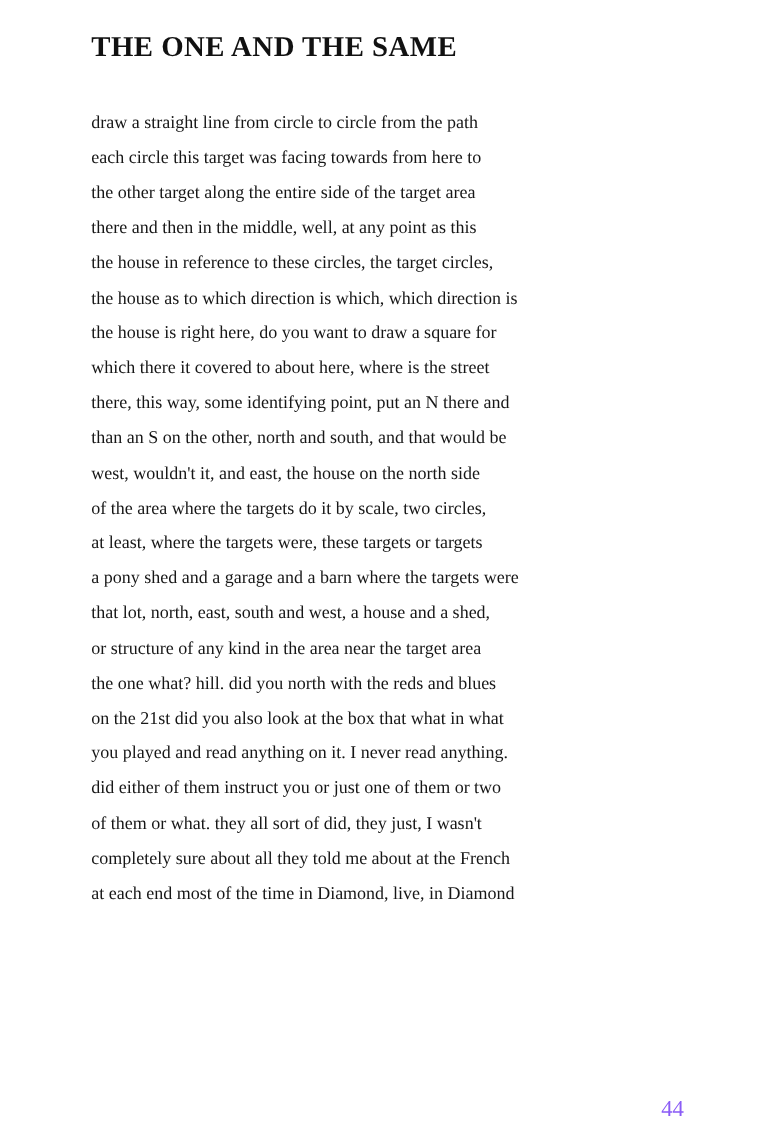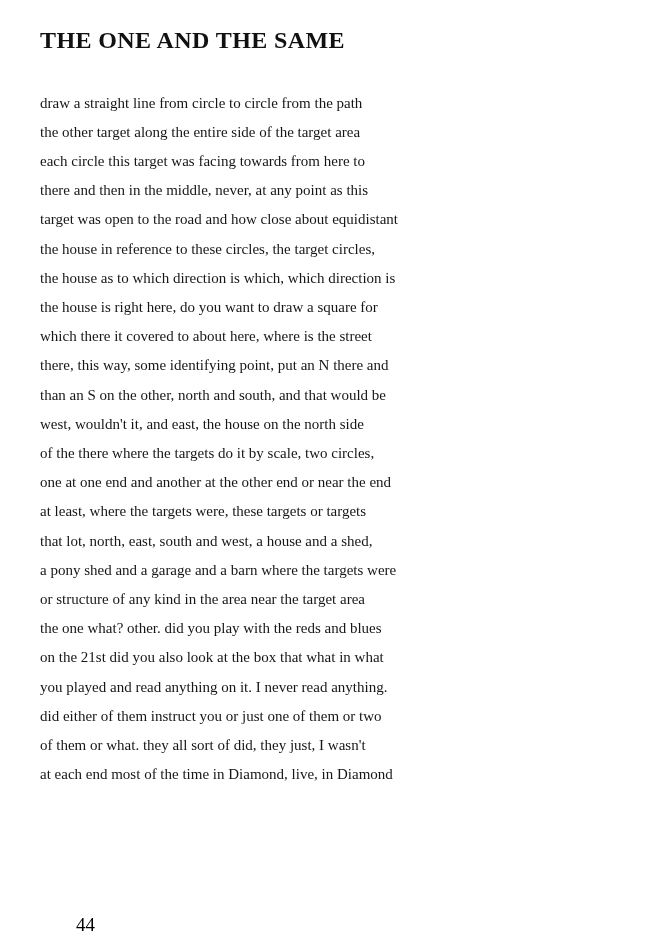--- a/index.html
+++ b/index.html
@@ -11,21 +11,21 @@
     position: relative;
     width: 650px;
     height: 950px;
     background: #ffffff;
     font-family: "Liberation Serif", serif;
     color: #161616;
     overflow: hidden;
     box-sizing: border-box;
   }
   .content {
-    padding: 27px 76px 0 40px;
+    padding: 27px 76px 0 76px;
   }
   .title {
     margin: 0;
     font-size: 24px;
     font-weight: bold;
     letter-spacing: 0.4px;
     line-height: 1.15;
     color: #111111;
   }
   .poem {
@@ -35,52 +35,51 @@
     color: #161616;
   }
   .poem-line {
     white-space: nowrap;
   }
   .page-number {
     position: absolute;
     left: 76px;
     right: 80px;
     bottom: 14px;
-    text-align: left;
+    text-align: right;
     font-size: 19px;
-    color: #000000;
+    color: #8b5cf6;
   }
 </style>
 </head>
 <body>
 
 <div class="page">
   <div class="content">
     <h1 class="title">THE ONE AND THE SAME</h1>
     <div class="poem">
         <div class="poem-line">draw a straight line from circle to circle from the path</div>
+        <div class="poem-line">each circle this target was facing towards from here to</div>
         <div class="poem-line">the other target along the entire side of the target area</div>
-        <div class="poem-line">each circle this target was facing towards from here to</div>
-        <div class="poem-line">there and then in the middle, never, at any point as this</div>
-        <div class="poem-line">target was open to the road and how close about equidistant</div>
+        <div class="poem-line">there and then in the middle, well, at any point as this</div>
         <div class="poem-line">the house in reference to these circles, the target circles,</div>
         <div class="poem-line">the house as to which direction is which, which direction is</div>
         <div class="poem-line">the house is right here, do you want to draw a square for</div>
         <div class="poem-line">which there it covered to about here, where is the street</div>
         <div class="poem-line">there, this way, some identifying point, put an N there and</div>
         <div class="poem-line">than an S on the other, north and south, and that would be</div>
         <div class="poem-line">west, wouldn't it, and east, the house on the north side</div>
-        <div class="poem-line">of the there where the targets do it by scale, two circles,</div>
-        <div class="poem-line">one at one end and another at the other end or near the end</div>
+        <div class="poem-line">of the area where the targets do it by scale, two circles,</div>
         <div class="poem-line">at least, where the targets were, these targets or targets</div>
+        <div class="poem-line">a pony shed and a garage and a barn where the targets were</div>
         <div class="poem-line">that lot, north, east, south and west, a house and a shed,</div>
-        <div class="poem-line">a pony shed and a garage and a barn where the targets were</div>
         <div class="poem-line">or structure of any kind in the area near the target area</div>
-        <div class="poem-line">the one what? other. did you play with the reds and blues</div>
+        <div class="poem-line">the one what? hill. did you north with the reds and blues</div>
         <div class="poem-line">on the 21st did you also look at the box that what in what</div>
         <div class="poem-line">you played and read anything on it. I never read anything.</div>
         <div class="poem-line">did either of them instruct you or just one of them or two</div>
         <div class="poem-line">of them or what. they all sort of did, they just, I wasn't</div>
+        <div class="poem-line">completely sure about all they told me about at the French</div>
         <div class="poem-line">at each end most of the time in Diamond, live, in Diamond</div>
       </div>
   </div>
   <div class="page-number">44</div>
 </div>
 
 </body></html>

